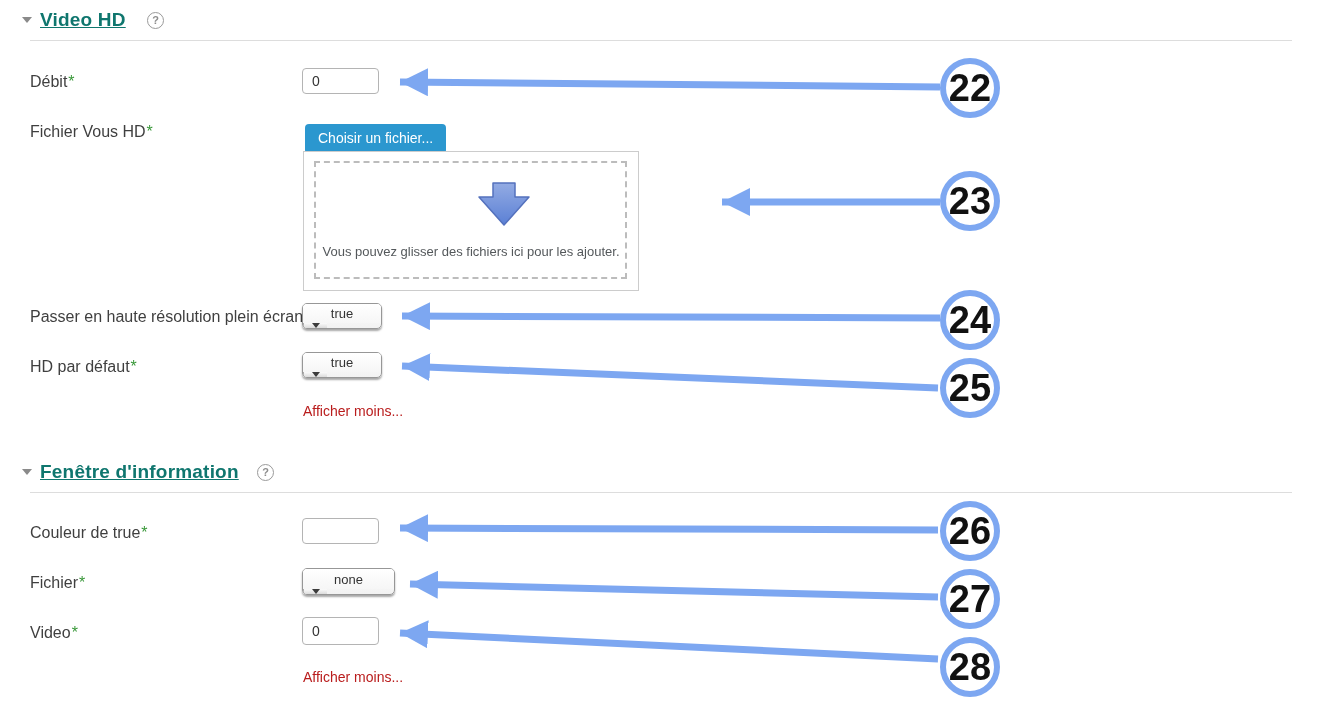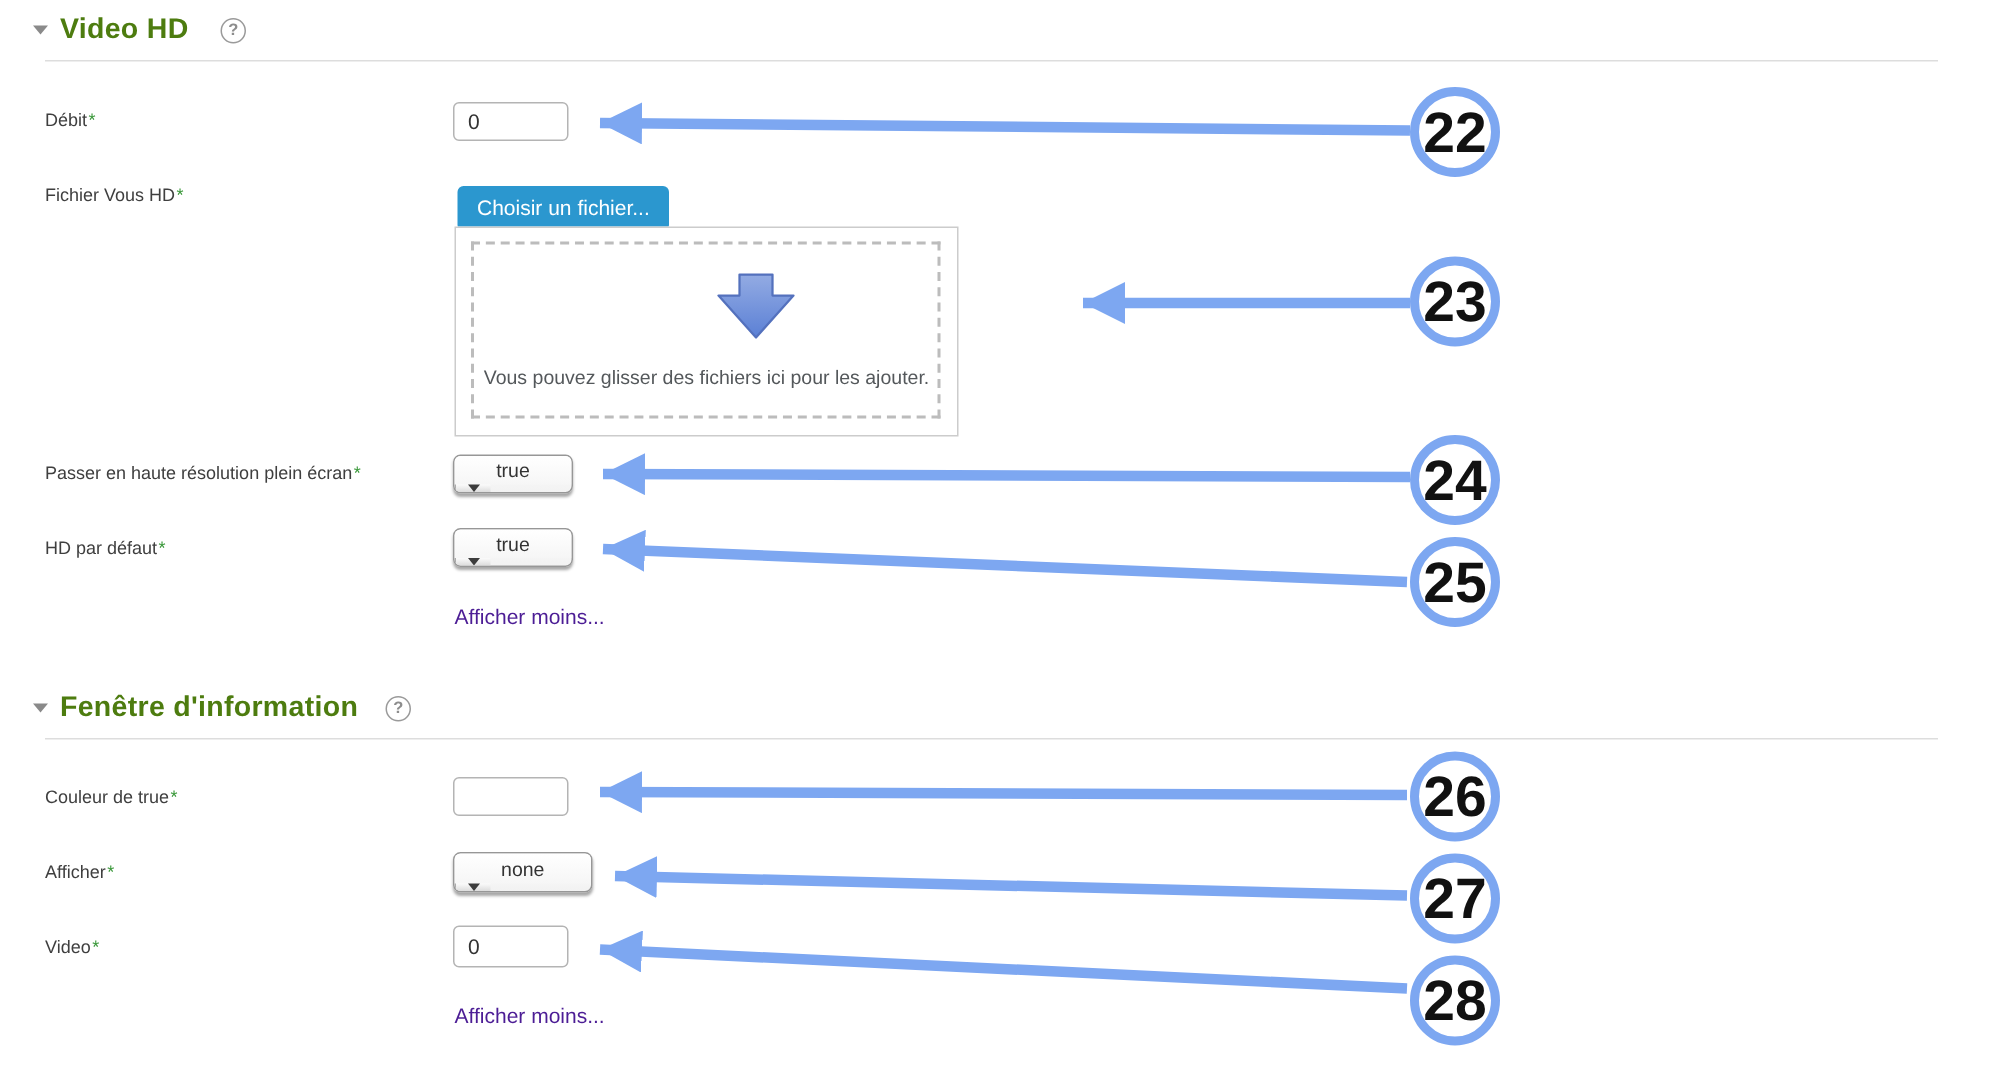--- a/index.html
+++ b/index.html
@@ -1,28 +1,28 @@
 <!DOCTYPE html>
 <html><head>
 <meta charset="utf-8">
 <style>
   * { margin:0; padding:0; box-sizing:border-box; }
   html,body { width:1326px; height:716px; background:#ffffff; overflow:hidden;
     font-family:"Liberation Sans", sans-serif; }
   .abs { position:absolute; }
   
-  .section-title { font-size:19px; font-weight:bold; color:#4d7c0f; letter-spacing:.2px; }
+  .section-title { font-size:19px; font-weight:bold; color:#0f766e; letter-spacing:.2px;text-decoration:underline; }
   .collapse-tri { width:0; height:0; border-left:5px solid transparent;
     border-right:5px solid transparent; border-top:6px solid #8a8a8a; cursor:pointer; }
   .help-icon { width:17px; height:17px; border:1px solid #9a9a9a; border-radius:50%;
     color:#8d8d8d; font-size:11px; line-height:15px; text-align:center; cursor:pointer;
     font-weight:bold; background:#fff; }
   .hr { height:1px; background:#dddddd; }
   
-  .flabel { font-size:12px; color:#3f3f3f; }
+  .flabel { font-size:16px; color:#3f3f3f; }
   .req { color:#399839; margin-left:1px; }
   
   .tinput { border:1px solid #b4b4b4; border-radius:4px; background:#fff;
     font-family:"Liberation Sans", sans-serif; font-size:14px; color:#333;
     padding:0 0 0 9px; outline:none; }
   
   .mselect { display:flex; align-items:stretch; border:1px solid #979797; border-radius:5px;
     background:linear-gradient(#ffffff,#f2f2f2); box-shadow:0 2px 2px rgba(0,0,0,0.35);
     cursor:pointer; overflow:hidden;flex-direction:column; }
   .mselect .val { flex:1; font-size:13px; color:#333; display:flex; align-items:center;
@@ -36,21 +36,21 @@
   .choose-btn { background:#2b97cf; color:#ffffff; border:none; border-radius:4px;
     font-family:"Liberation Sans", sans-serif; font-size:14px; padding:2px 13px 4px 13px;
     height:30px; cursor:pointer; }
   
   .dropzone { border:1px solid #cccccc; background:#fff; }
   .dropzone-inner { position:absolute; left:10px; top:9px; right:11px; bottom:11px;
     border:2px dashed #bcbcbc; }
   .dz-text { position:absolute; left:0; right:0; top:92px; text-align:center;
     font-size:13px; color:#54585b; }
   
-  .blue-link { font-size:14px; color:#4c1d95; text-decoration:none; cursor:pointer; }
+  .blue-link { font-size:14px; color:#b91c1c; text-decoration:none; cursor:pointer; }
   
   #overlay { position:absolute; left:0; top:0; pointer-events:none; }
 </style>
 </head>
 <body>
 
 <div class="abs" style="left:0;top:0;width:1326px;">
   <div class="abs collapse-tri" style="left:22px;top:17px;"></div>
   <div class="abs section-title" style="left:40px;top:9px;">Video HD</div>
   <div class="abs help-icon" style="left:147px;top:12px;">?</div>
@@ -108,21 +108,21 @@
   <div class="abs help-icon" style="left:257px;top:12px;">?</div>
   <div class="abs hr" style="left:30px;top:40px;width:1262px;"></div>
 </div>
 
 <div class="abs flabel" style="left:30px;top:524px;">
   <span>Couleur de true</span><span class="req">*</span>
 </div>
 <input class="abs tinput" style="left: 302px; top: 518px; width: 77px; height: 26px;" value="">
 
 <div class="abs flabel" style="left:30px;top:574px;">
-  <span>Afficher</span><span class="req">*</span>
+  <span>Fichier</span><span class="req">*</span>
 </div>
 <div class="abs mselect" style="left:302px;top:568px;width:93px;height:27px;justify-content:flex-end;">
   <span class="val">none</span>
   <span class="cap">
       <span class="tri"></span>
     </span>
 </div>
 
 <div class="abs flabel" style="left:30px;top:624px;">
   <span>Video</span><span class="req">*</span>

